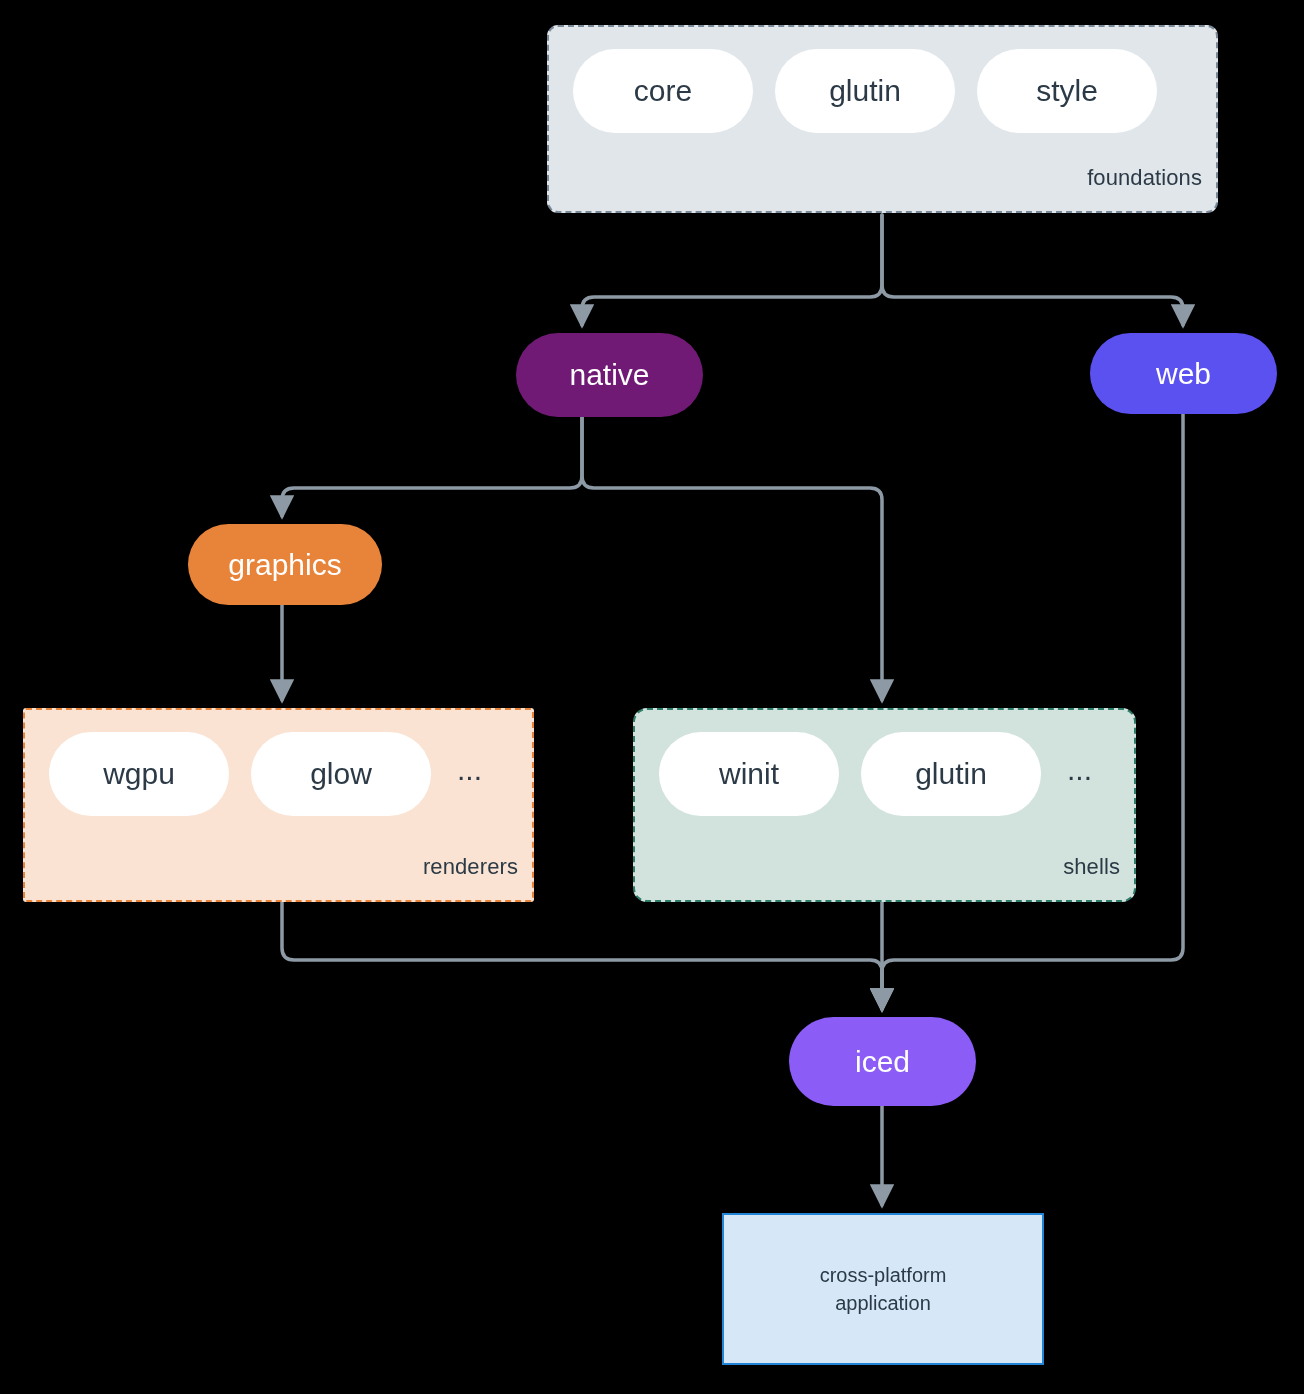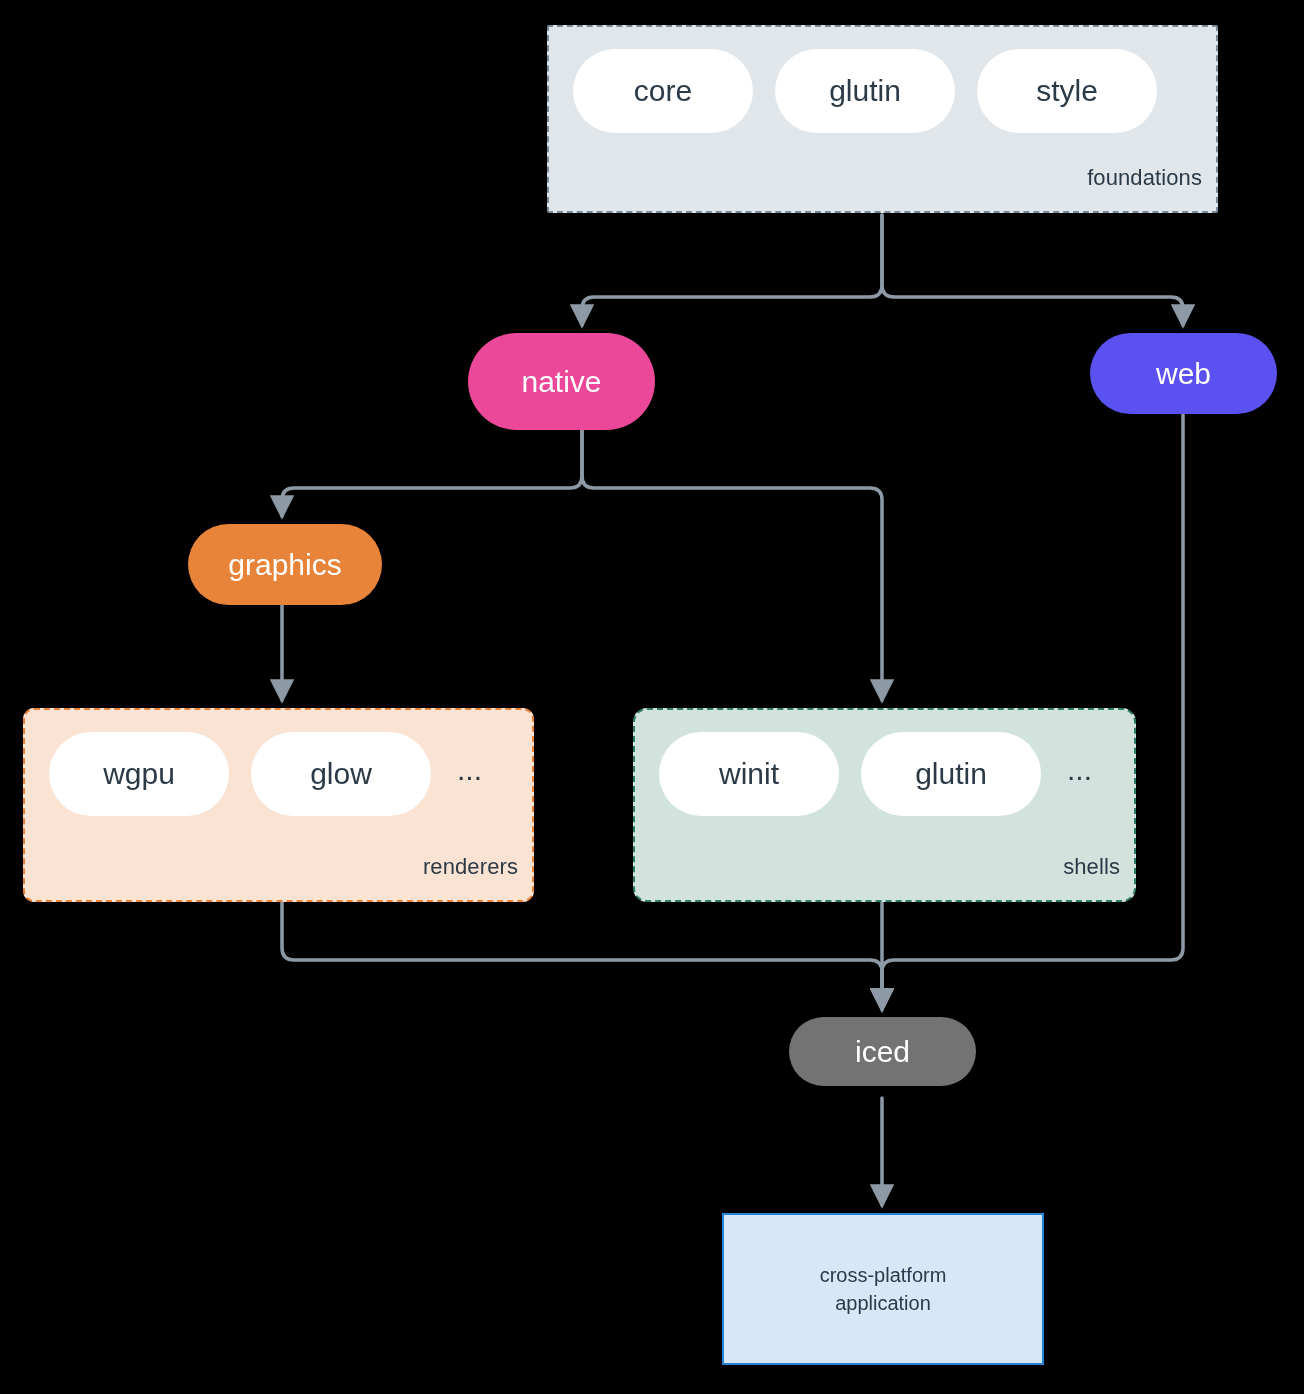--- a/index.html
+++ b/index.html
@@ -49,30 +49,30 @@
     gap: 22px;
   }
 
   #group-foundations {
     left: 547px;
     top: 25px;
     width: 671px;
     height: 188px;
     background: #E1E6EA;
     border-color: #7A8A99;
-    border-radius: 2px;
+    border-radius: 11px;
   }
   #group-renderers {
     left: 23px;
     top: 708px;
     width: 511px;
     height: 194px;
     background: #FAE3D3;
     border-color: #E8833A;
-    border-radius: 11px;
+    border-radius: 3px;
   }
   #group-shells {
     left: 633px;
     top: 708px;
     width: 503px;
     height: 194px;
     background: #D2E3DD;
     border-color: #2E7D6B;
     border-radius: 14px;
   }
@@ -105,46 +105,46 @@
     position: absolute;
     display: flex;
     align-items: center;
     justify-content: center;
     border-radius: 999px;
     color: #FFFFFF;
     font-size: 30px;
     box-sizing: border-box;
   }
   #node-native {
-    left: 468px;
+    left: 516px;
     top: 333px;
     width: 187px;
-    height: 97px;
-    background: #ec4899;
+    height: 84px;
+    background: #701a75;
   }
   #node-web {
     left: 1090px;
     top: 333px;
     width: 187px;
     height: 81px;
     background: #5B50F0;
   }
   #node-graphics {
     left: 188px;
     top: 524px;
     width: 194px;
     height: 81px;
     background: #E8833A;
   }
   #node-iced {
     left: 789px;
     top: 1017px;
     width: 187px;
-    height: 69px;
-    background: #737373;
+    height: 89px;
+    background: #8b5cf6;
   }
 
   
   #node-app {
     position: absolute;
     left: 722px;
     top: 1213px;
     width: 322px;
     height: 152px;
     background: #D6E8F8;

